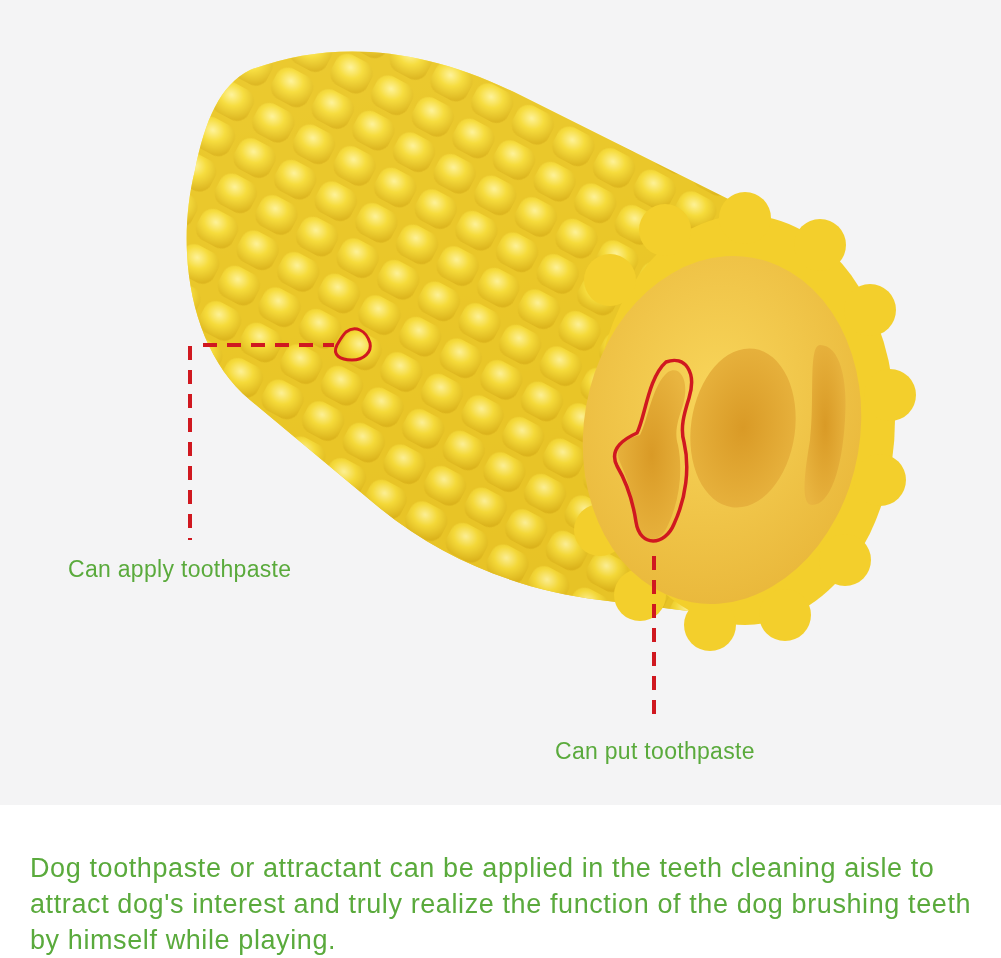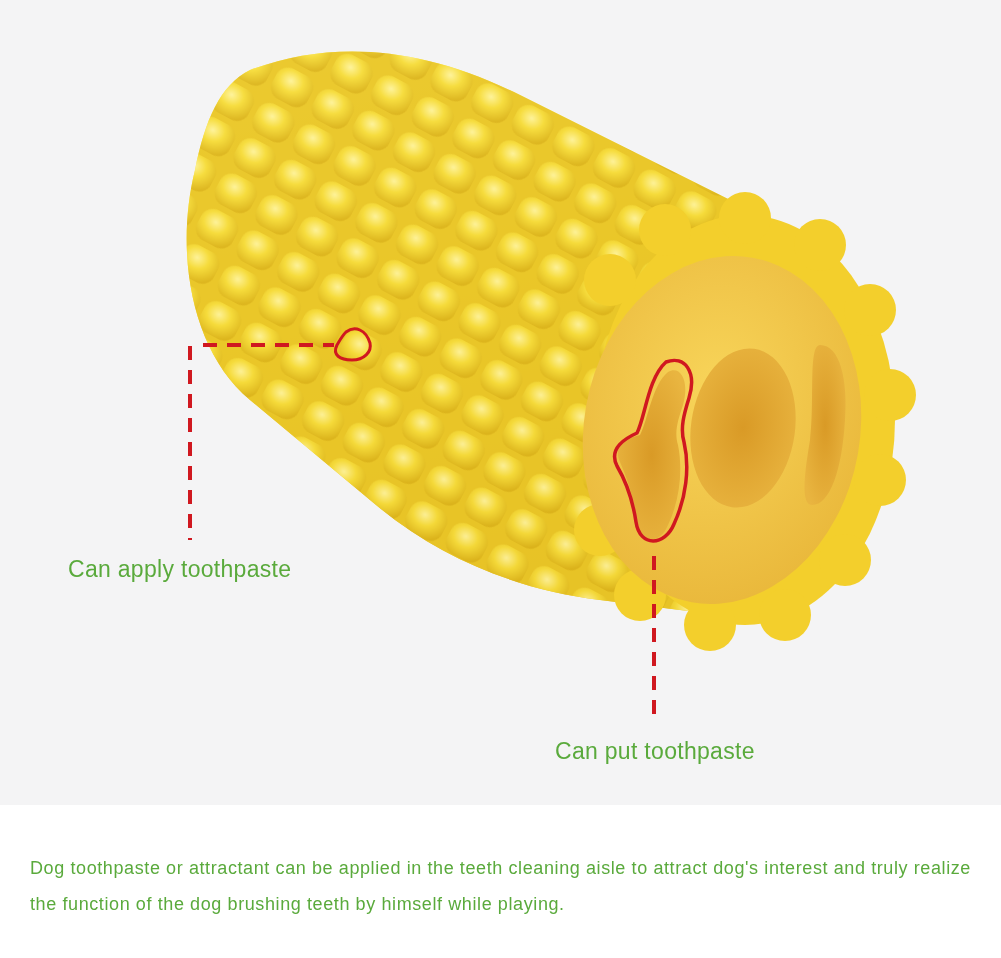--- a/index.html
+++ b/index.html
@@ -1,20 +1,20 @@
 <!DOCTYPE html>
 <html><head>
 <meta charset="utf-8">
 <style>
   html, body { margin:0; padding:0; }
   body { width:1001px; height:958px; position:relative; overflow:hidden; background:#ffffff; font-family:"Liberation Sans", sans-serif; }
   .upper { position:absolute; left:0; top:0; width:1001px; height:805px; background:#f4f4f5; }
   .lower { position:absolute; left:0; top:805px; width:1001px; height:153px; background:#ffffff; }
   .label { position:absolute; color:#5aaa3c; font-size:23px; letter-spacing:0.3px; white-space:nowrap; }
-  .desc { position:absolute; left:30px; top:850px; width:960px; color:#5aaa3c; font-size:18px; line-height:36px; letter-spacing:0.6px; }
+  .desc { position:absolute; left:30px; top:850px; width:960px; color:#5aaa3c; font-size:27px; line-height:36px; letter-spacing:0.6px; }
   svg { position:absolute; left:0; top:0; }
 </style>
 </head>
 <body>
 
 <div class="upper">
   <svg width="1001" height="805" viewBox="0 0 1001 805">
     <defs>
       <linearGradient id="cornBody" x1="0" y1="0" x2="0.3" y2="1">
         <stop offset="0" stop-color="#fbe863"></stop>

